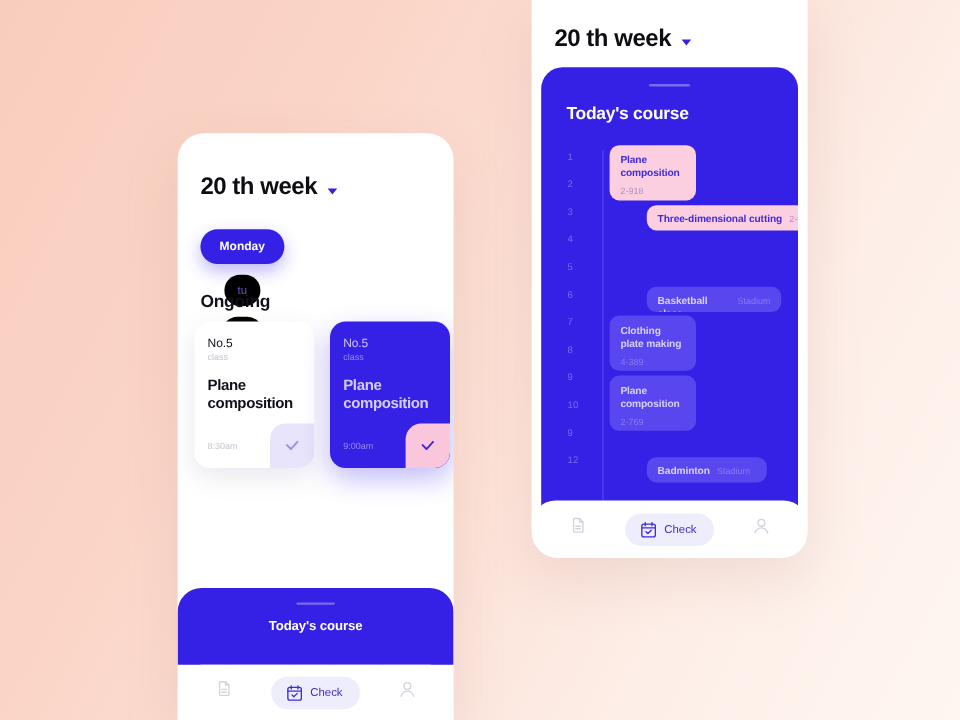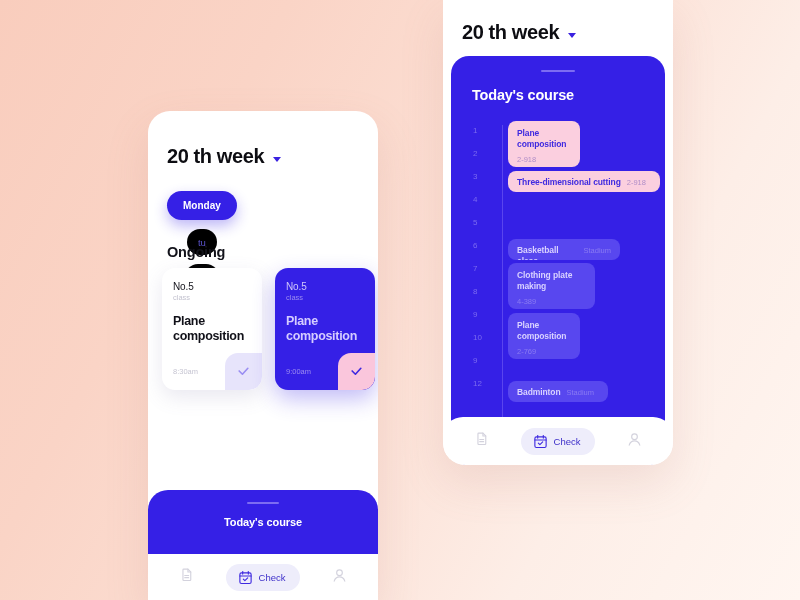--- a/index.html
+++ b/index.html
@@ -195,21 +195,21 @@
     padding: 7px 9px 0 9px; overflow: hidden;
   }
   .tt-block.pink  { background: #fbcfdf; }
   .tt-block.faint { background: #5847ef; }
   .tt-name { font-size: 8.5px; font-weight: bold; line-height: 1.3; letter-spacing: -.1px; }
   .pink  .tt-name { color: #3f2ae0; }
   .faint .tt-name { color: #d9d2ff; }
   .tt-room { font-size: 7.5px; margin-top: 5px; }
   .pink  .tt-room { color: #b08dc8; }
   .faint .tt-room { color: #8a7bf3; }
-  .tt-inline { display: flex; align-items: baseline; gap: 6px; padding-top: 1px; }
+  .tt-inline { display: flex; align-items: baseline; gap: 6px; padding-top: 1px; margin-left: 31px; }
   .tt-inline .tt-room { margin-top: 0; }
 
   .b-navbar {
     position: absolute; left: 0; right: 0; bottom: 0; height: 48px;
     background: #ffffff; border-radius: 20px 20px 22px 22px;
     display: flex; align-items: center; justify-content: space-around;
     padding: 0 14px; z-index: 5;
   }
 </style>
 </head>
@@ -372,21 +372,21 @@
         <div class="tt-block pink tt-inline" style="top:52px; left:0; width:152px; height:21px; padding-top:6px;">
           <span class="tt-name">Three-dimensional cutting</span>
           <span class="tt-room">2-918</span>
         </div>
 
         <div class="tt-block faint tt-inline" style="top:120px; left:0; width:112px; height:21px; padding-top:6px;">
           <span class="tt-name">Basketball class</span>
           <span class="tt-room">Stadium</span>
         </div>
 
-        <div class="tt-block faint" style="top:144px; left:0; width:87px; height:46px;">
+        <div class="tt-block faint" style="top:144px; left:0; width:72px; height:46px;">
           <div class="tt-name">Clothing plate making</div>
           <div class="tt-room">4-389</div>
         </div>
 
         <div class="tt-block faint" style="top:194px; left:0; width:72px; height:46px;">
           <div class="tt-name">Plane composition</div>
           <div class="tt-room">2-769</div>
         </div>
 
         <div class="tt-block faint tt-inline" style="top:262px; left:0; width:100px; height:21px; padding-top:6px;">

